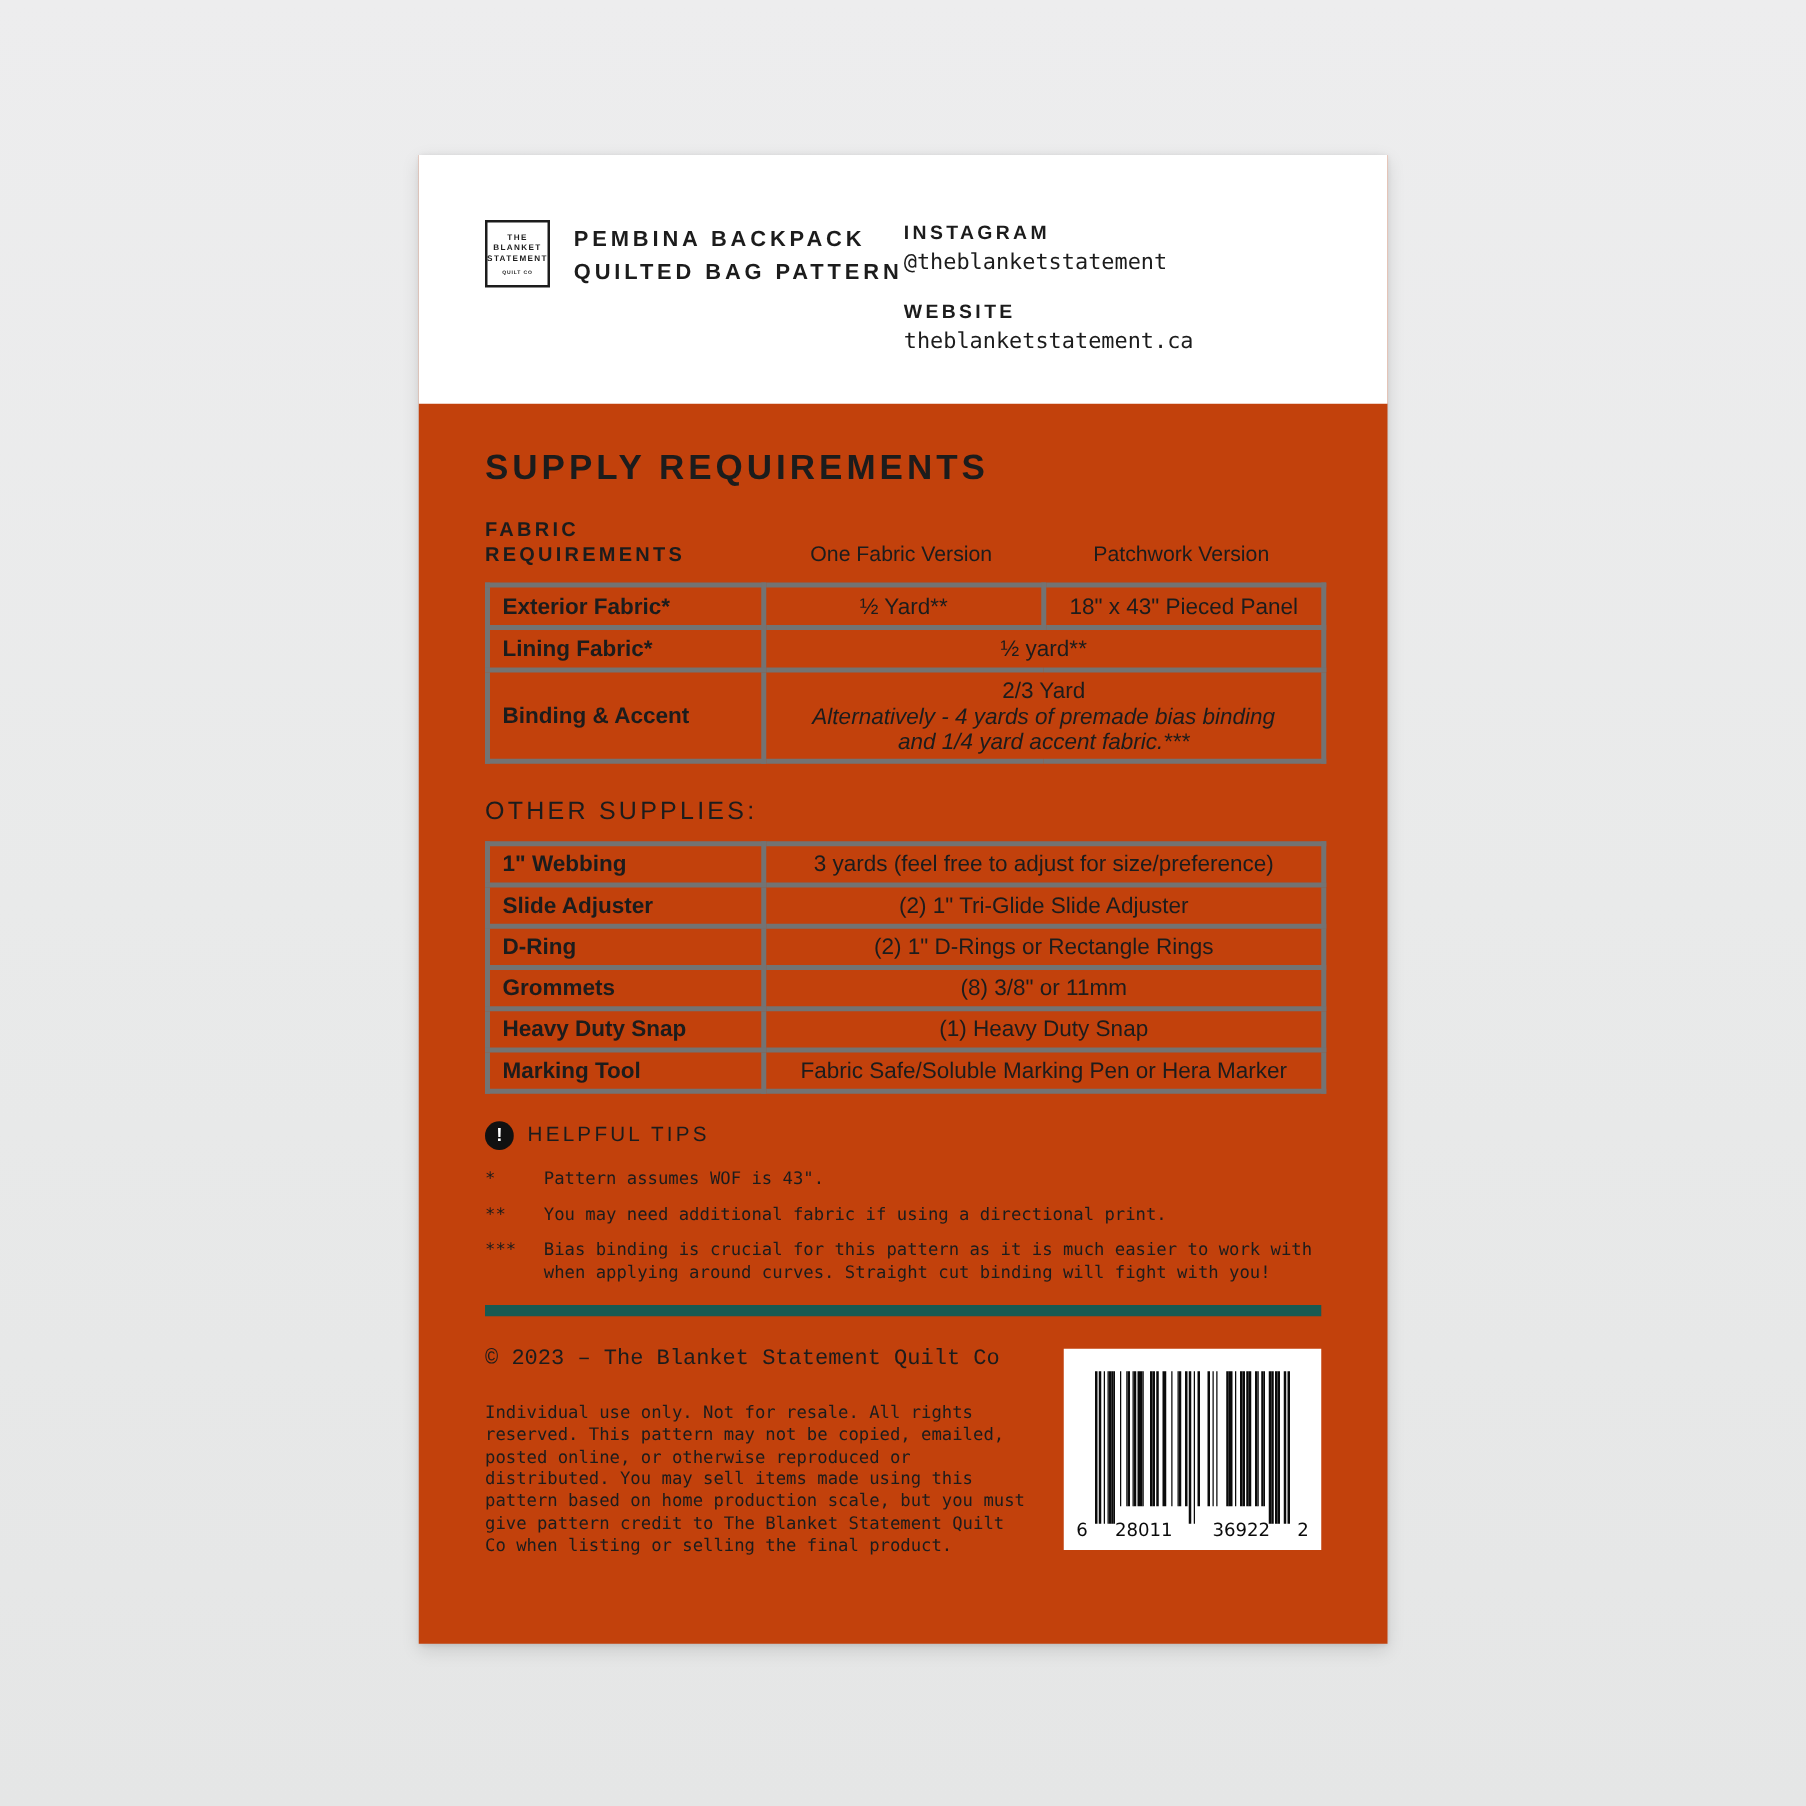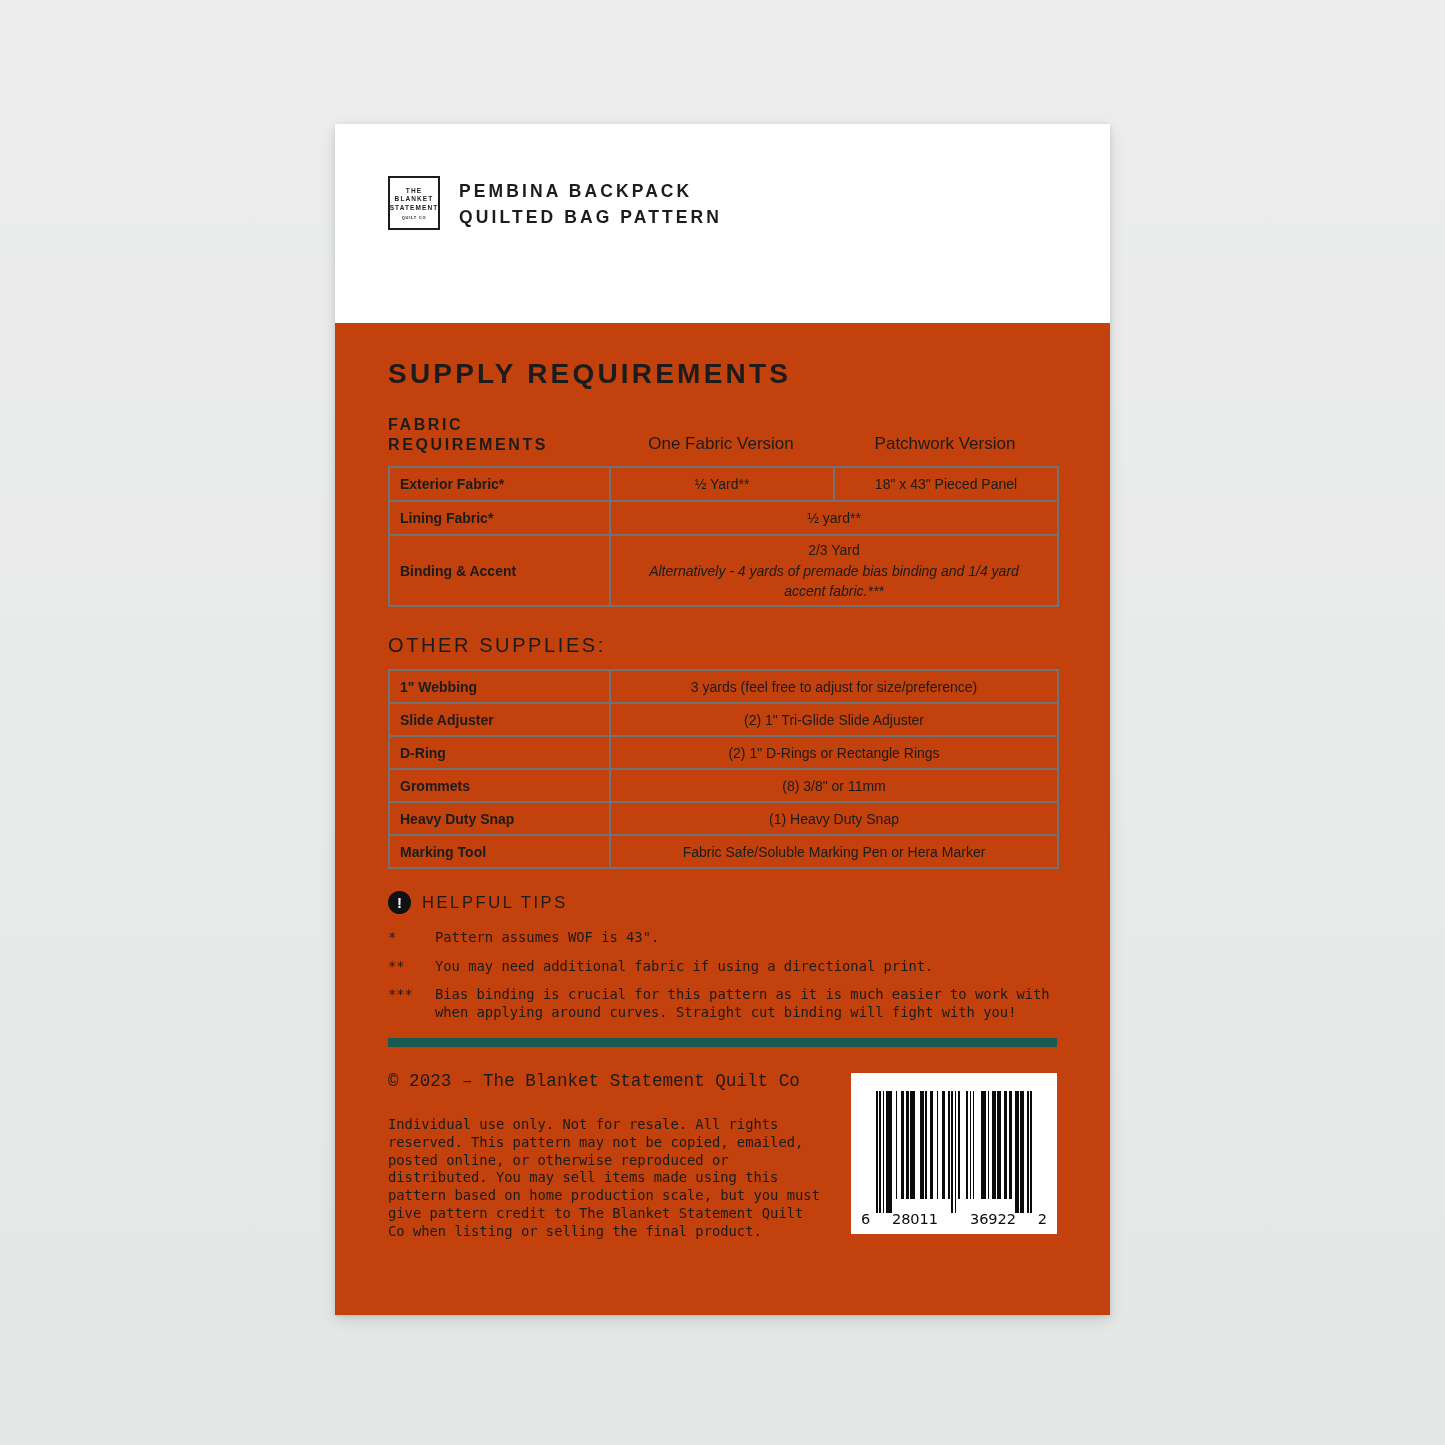--- a/index.html
+++ b/index.html
@@ -44,21 +44,21 @@
   
   .card-body { padding: 35px 53px 0; }
   .supply-heading {
     font-size: 28px; font-weight: bold; letter-spacing: 3.2px;
     margin: 0 0 25px; white-space: nowrap;
   }
   .fabric-head { display: flex; align-items: flex-end; margin-bottom: 11px; }
   .fabric-label { width: 221px; font-weight: bold; font-size: 16px; letter-spacing: 2.6px; line-height: 20px; }
   .colhead { width: 224px; text-align: center; font-size: 17px; padding-bottom: 1px; }
   table { border-collapse: collapse; width: 669px; table-layout: fixed; }
-  td { border: 2px solid #737373; font-size: 14px; padding: 4px 10px; vertical-align: middle; }
+  td { border: 4px solid #737373; font-size: 18px; padding: 4px 10px; vertical-align: middle; }
   td.cell-label { font-weight: bold; text-align: left; }
   td.cell-val { text-align: center; }
   .fabric-table tr { height: 34px; }
   .fabric-table tr.tall-row { height: 70px; }
   .binding-main { line-height: 21px; }
   .binding-note { font-style: italic; max-width: 372px; margin: 0 auto; line-height: 20px; }
   .other-heading { font-weight: normal; font-size: 20px; letter-spacing: 2.6px; margin: 27px 0 12px; }
   .supplies-table tr { height: 33px; }
   
   .tips-header { display: flex; align-items: center; margin: 22px 0 15px; }
@@ -117,20 +117,28 @@
         <div class="logo-line">THE</div>
         <div class="logo-line">BLANKET</div>
         <div class="logo-line">STATEMENT</div>
         <div class="logo-sub">QUILT CO</div>
       </div>
     </div>
     <div class="title-block">
       <div class="title-line">PEMBINA BACKPACK</div>
       <div class="title-line">QUILTED BAG PATTERN</div>
     </div>
+    <div class="social-block">
+      <div class="social-label">INSTAGRAM</div>
+      <div class="social-value">@theblanketstatement</div>
+      <div class="social-group2">
+        <div class="social-label">WEBSITE</div>
+        <div class="social-value">theblanketstatement.ca</div>
+      </div>
+    </div>
   </div>
 
   <div class="card-body">
 
     <h1 class="supply-heading">SUPPLY REQUIREMENTS</h1>
 
     <div class="fabric-head">
       <div class="fabric-label">
         <span>FABRIC</span><br>
         <span>REQUIREMENTS</span>

